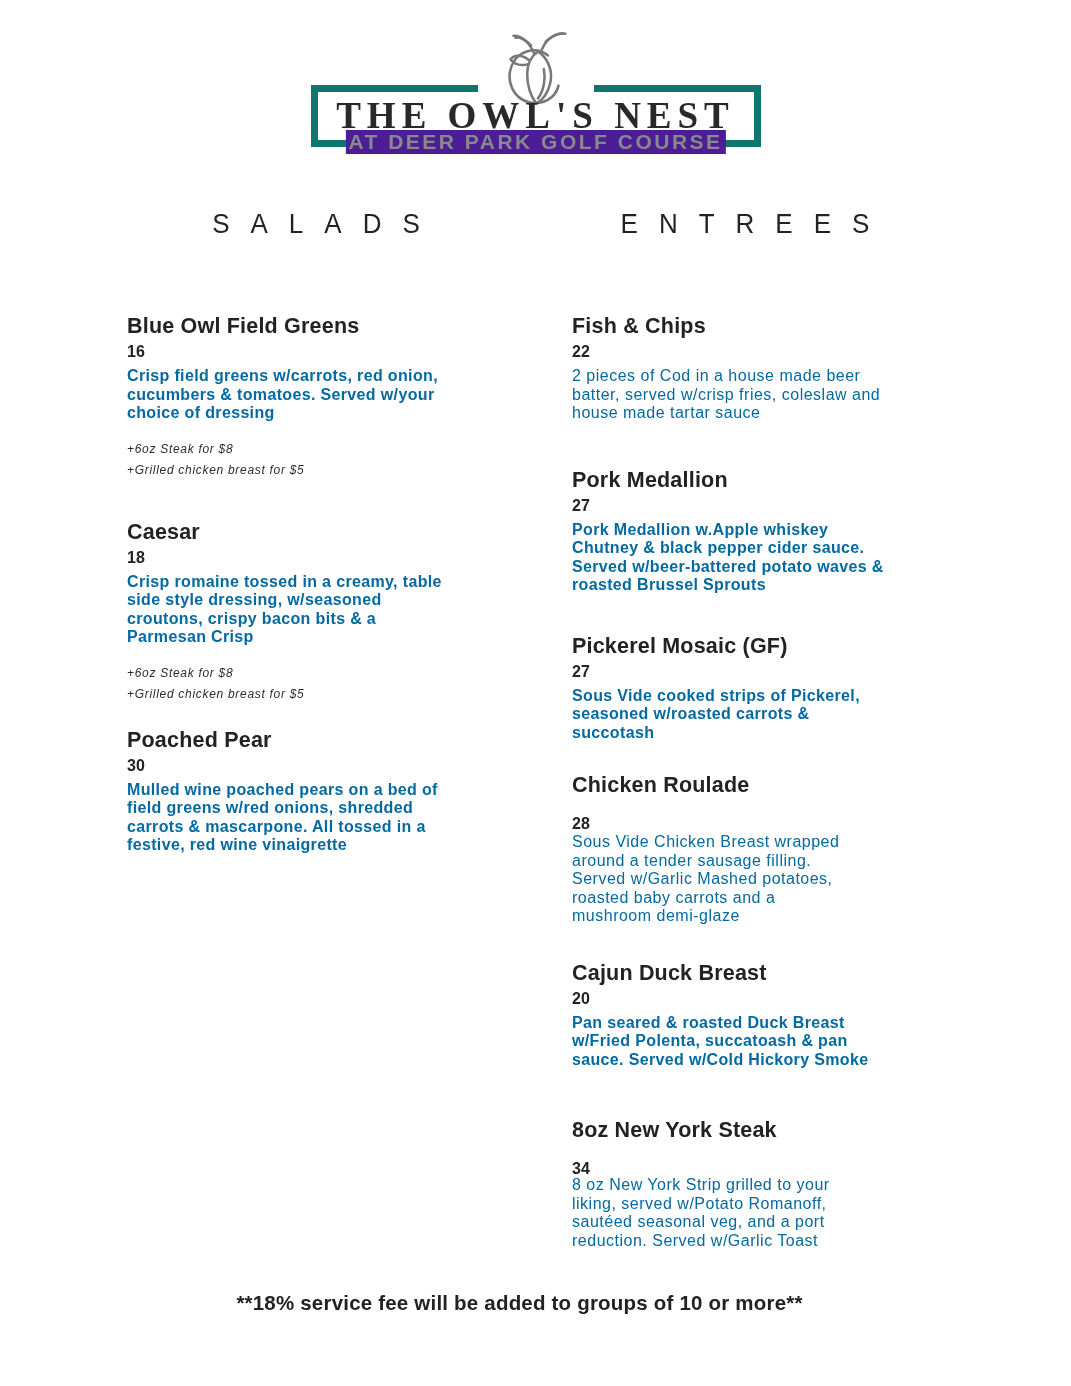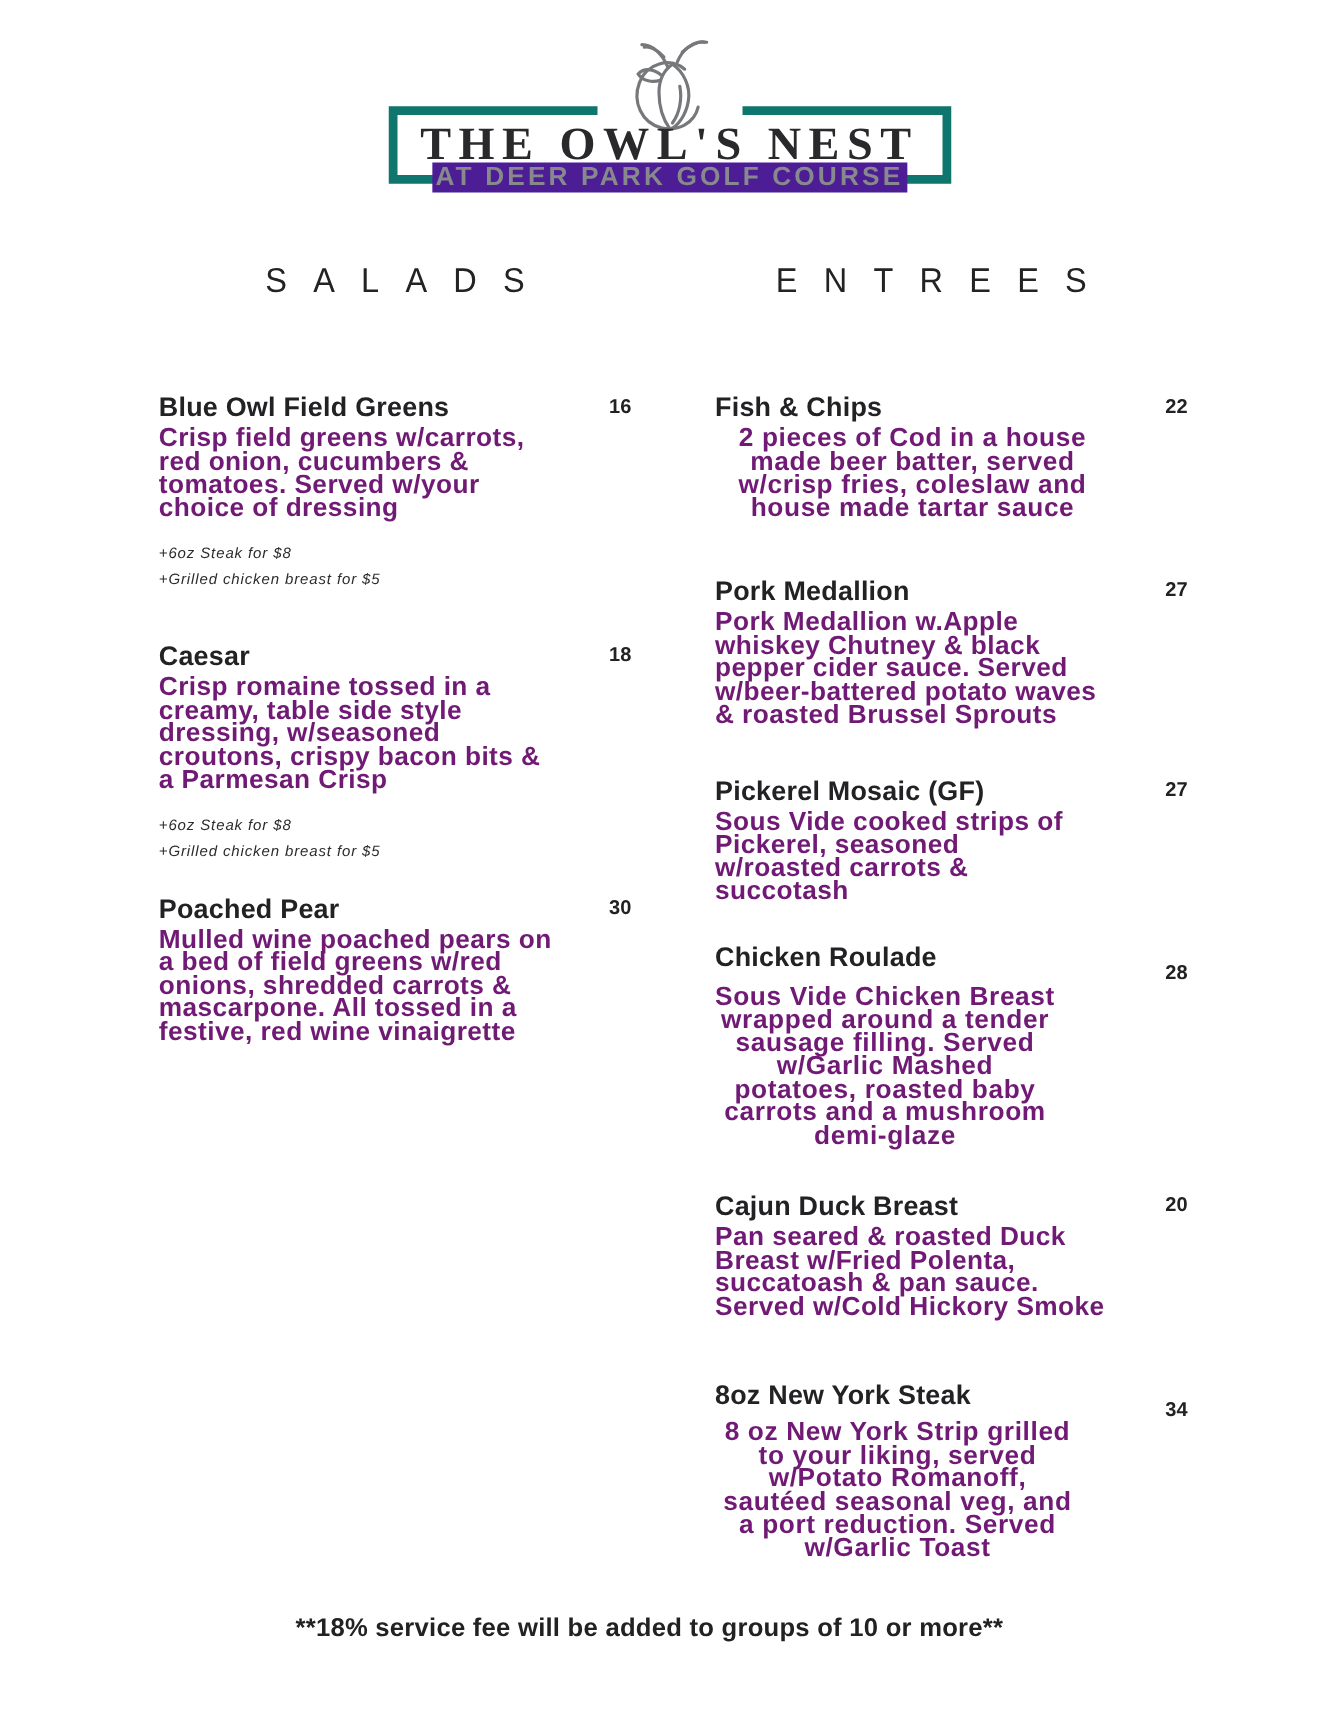--- a/index.html
+++ b/index.html
@@ -75,46 +75,46 @@
 
   
   .item { margin: 0; }
   .mb38 { margin-bottom: 38px; }
   .mb22 { margin-bottom: 22px; }
   .mb44 { margin-bottom: 44px; }
   .mb30 { margin-bottom: 30px; margin-top: 22px; }
   .mb34 { margin-bottom: 34px; }
   .mb48 { margin-bottom: 48px; }
 
-  .trow { display: flex; justify-content: space-between; align-items: flex-start; }
+  .trow { display: flex; justify-content: space-between; align-items: flex-start; flex-direction: column; }
   .iname {
     margin: 0;
     font-size: 21.5px;
     font-weight: 700;
     letter-spacing: 0.2px;
     line-height: 26px;
     color: #222224;
   }
   .iprice {
     font-size: 16px;
     font-weight: 700;
     line-height: 25px;
     color: #222224;
   }
   .price-drop { position: relative; top: 13px; }
 
   .idesc {
     margin: 3px 0 0 0;
-    font-size: 21px;
+    font-size: 16px;
     font-weight: 700;
     line-height: 18.5px;
     letter-spacing: 0.35px;
-    color: #701a75;
-  }
-  .idesc.light { font-weight: 700; letter-spacing: 0.5px; text-align: center; }
+    color: #0369a1;
+  }
+  .idesc.light { font-weight: 400; letter-spacing: 0.5px; }
   .mt10 { margin-top: 10px; }
   .mt8  { margin-top: 8px; }
   .w330 { width: 330px; }
   .w322 { width: 322px; }
   .w316 { width: 316px; }
   .w300 { width: 300px; }
   .w272 { width: 272px; }
   .w292 { width: 292px; }
 
   .addons {

